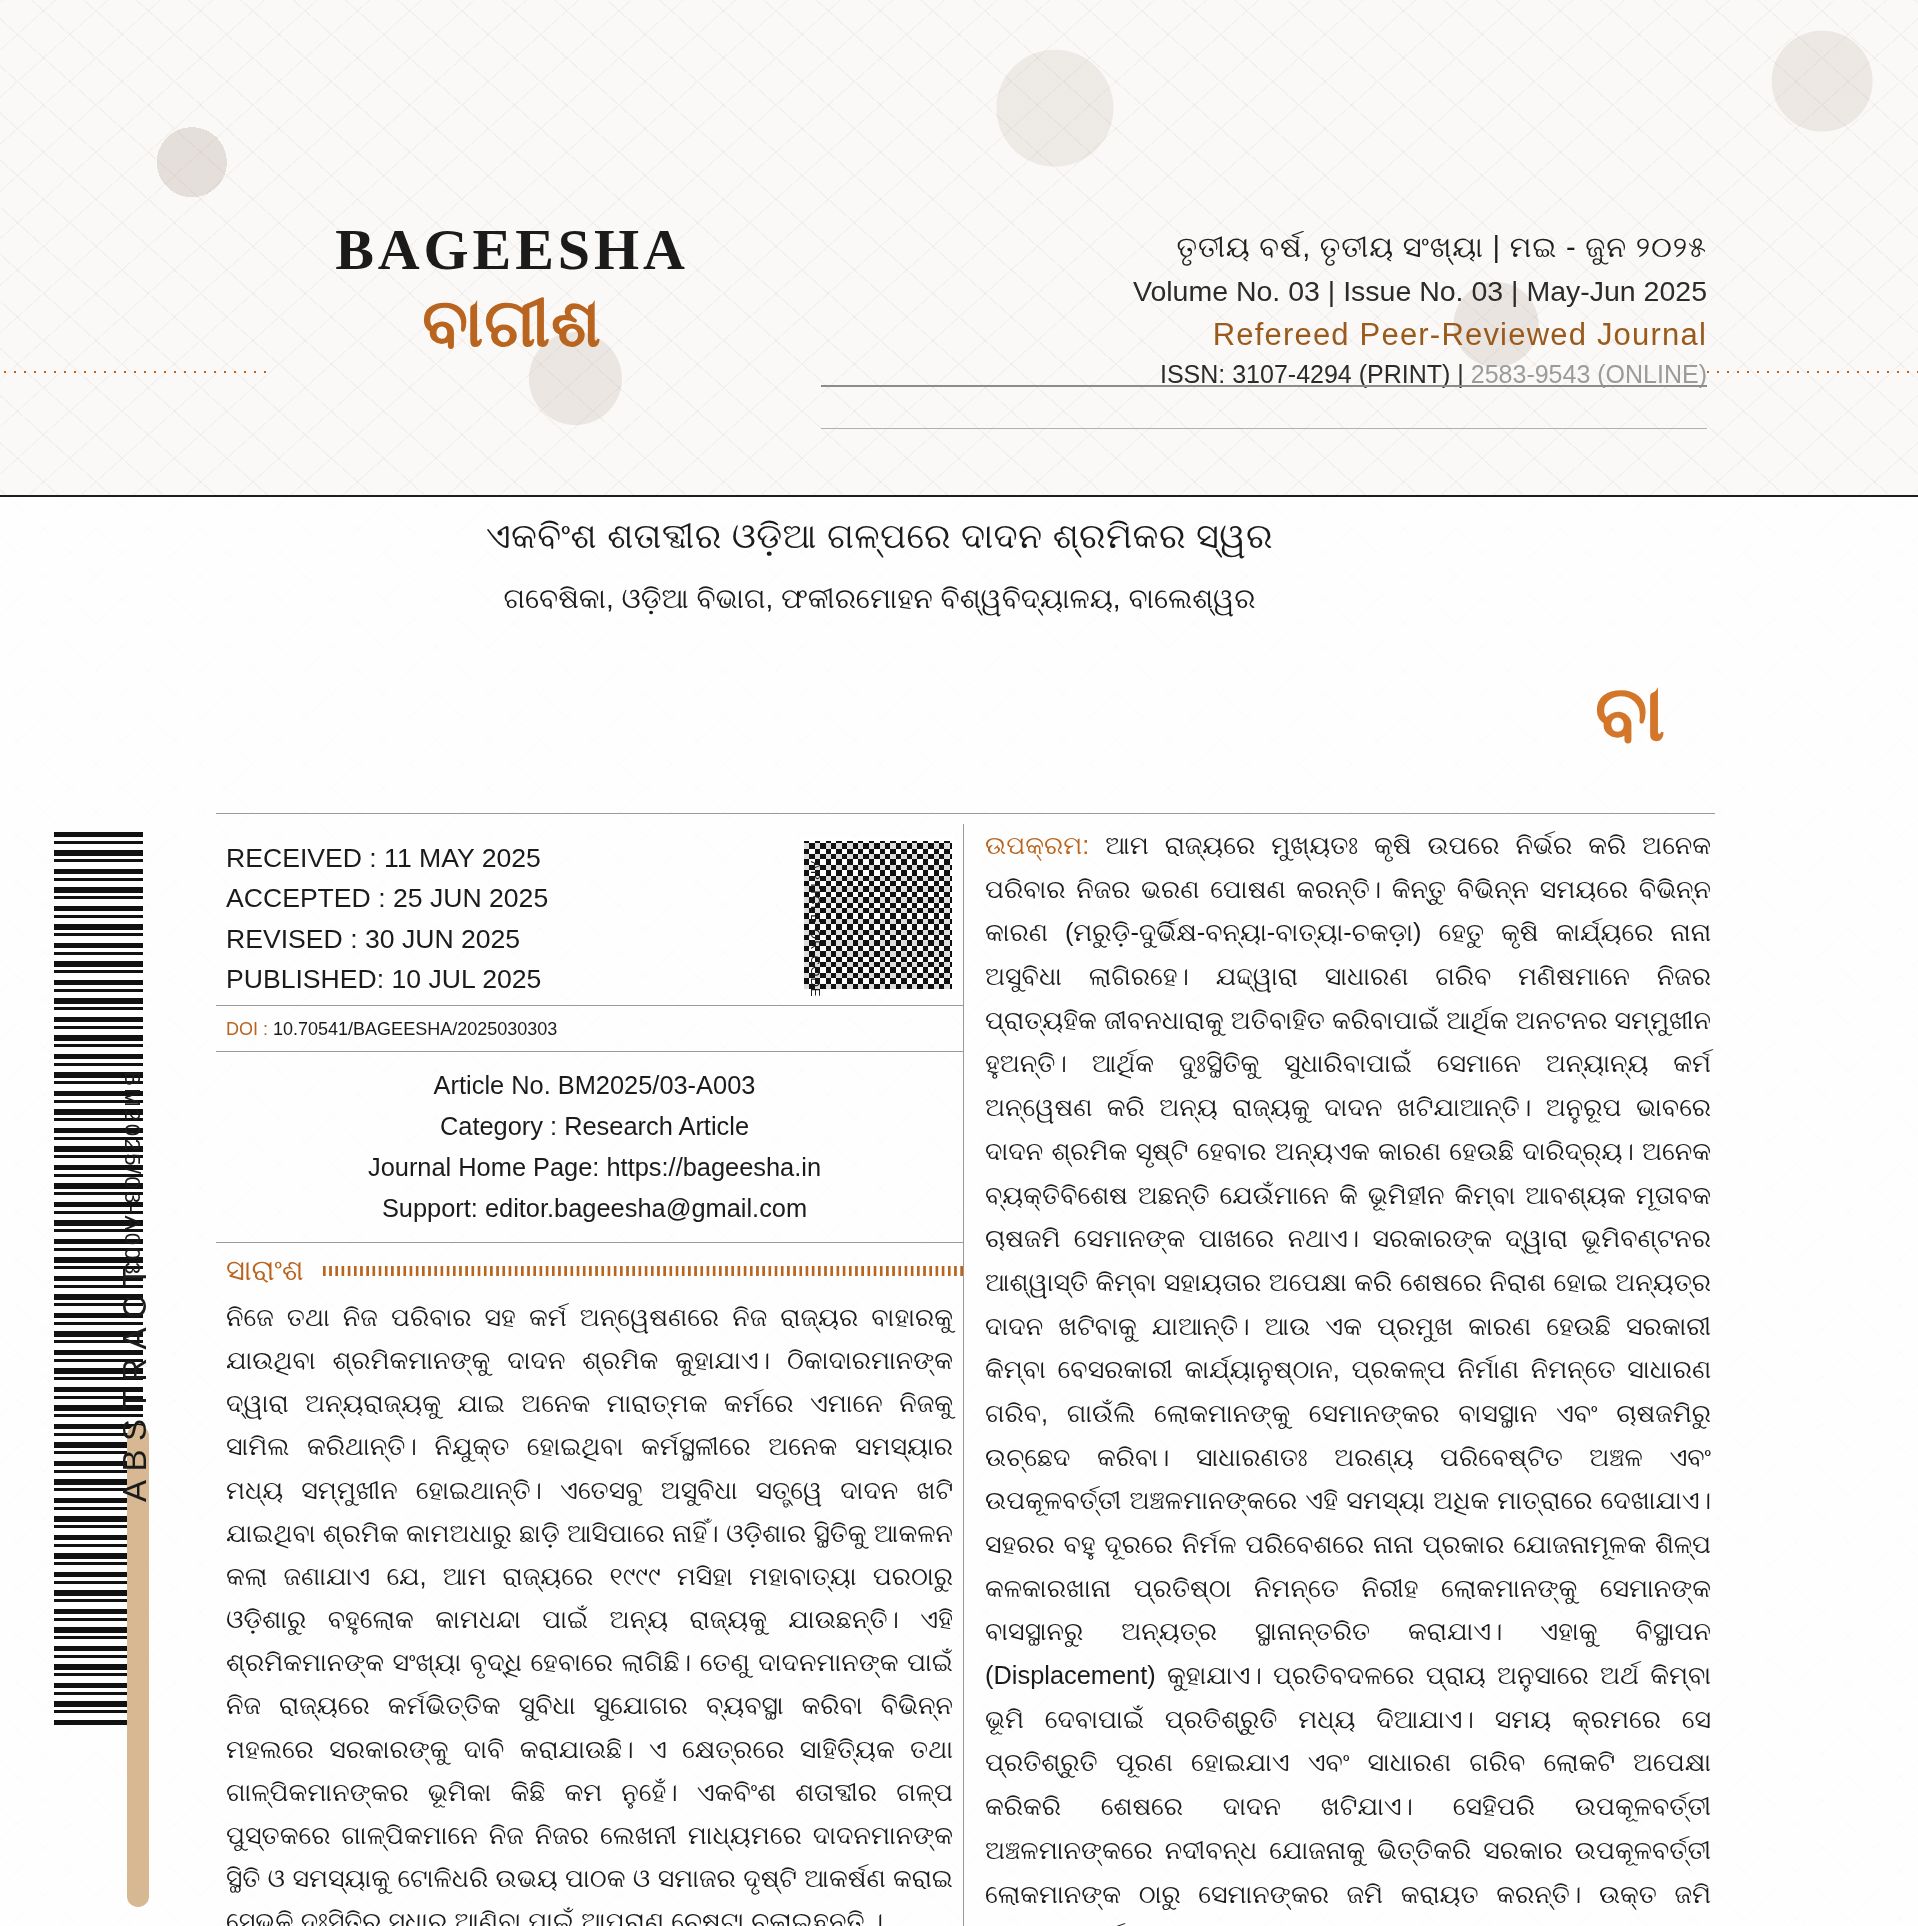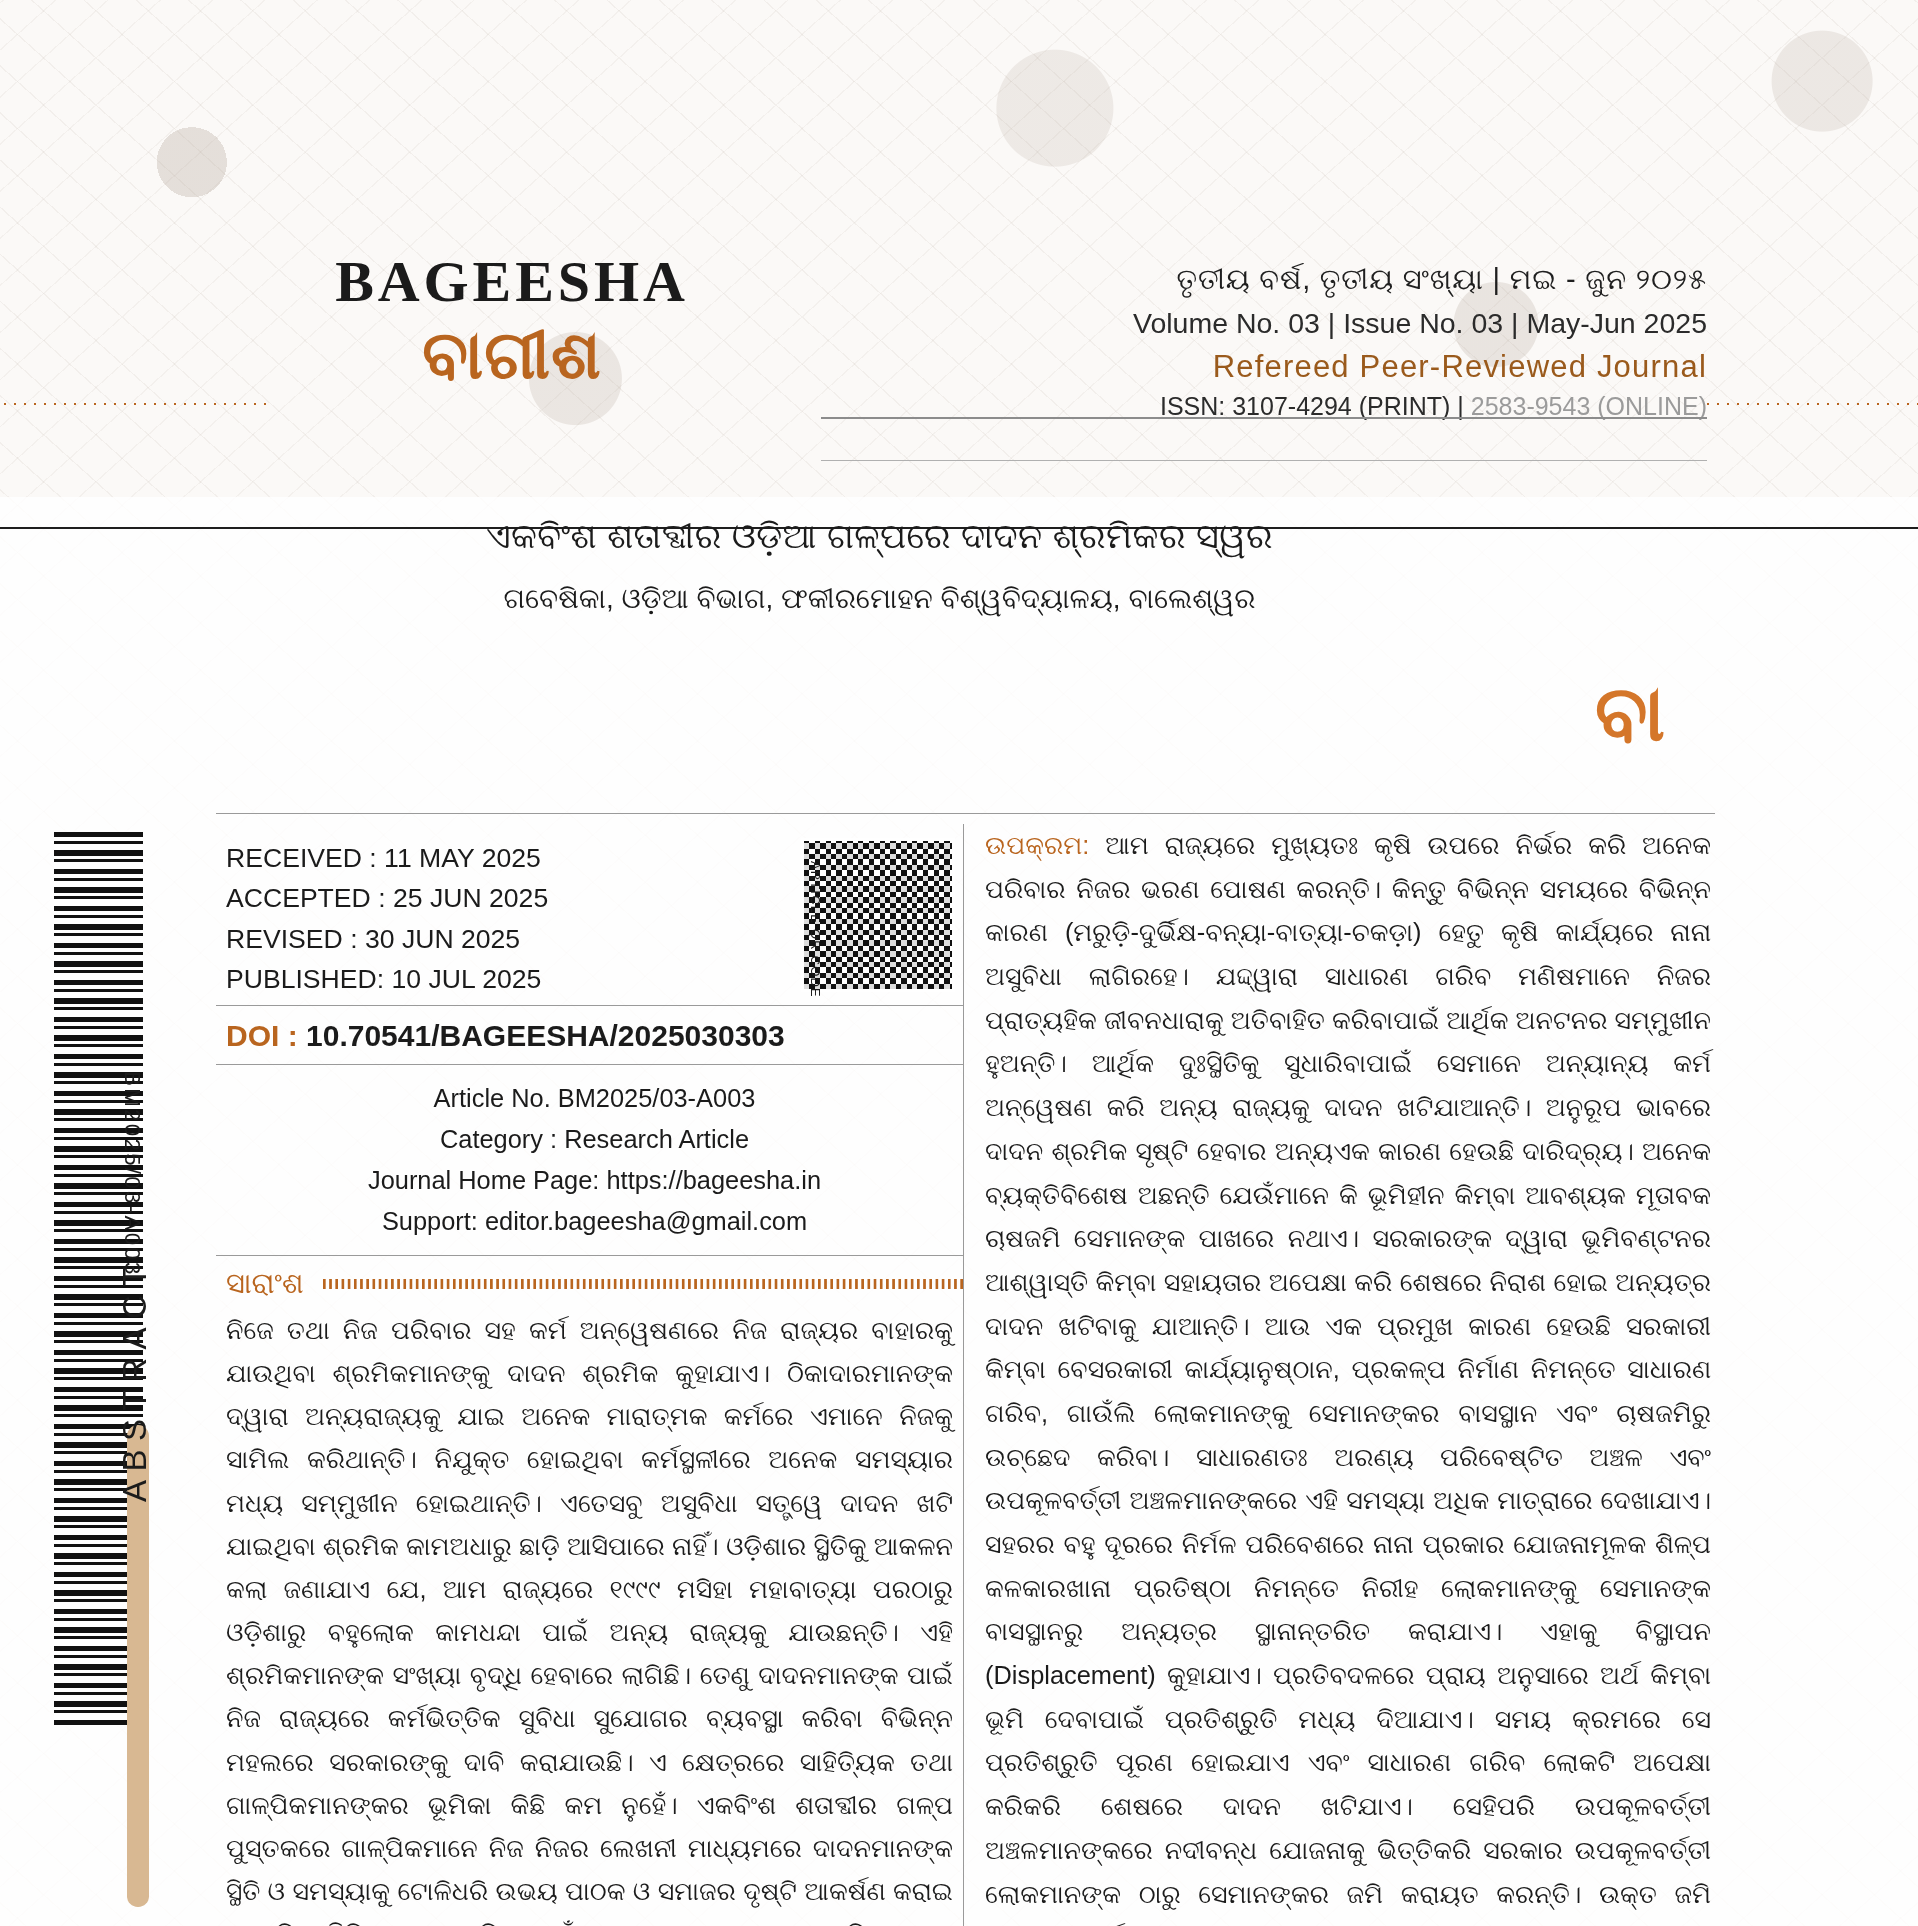--- a/index.html
+++ b/index.html
@@ -28,21 +28,21 @@
       repeating-linear-gradient(42deg, rgba(183,170,158,.13) 0 1.2px, transparent 1.2px 35px),
       repeating-linear-gradient(-42deg, rgba(183,170,158,.11) 0 1.2px, transparent 1.2px 35px);
   }
   .bg-white-panel{
     position:absolute; left:0; top:497px; width:1918px; height:2049px;
     background:rgba(255,255,255,.80);
   }
 
   
   .header{
-    position:absolute; left:0; top:0; width:1918px; height:501px;margin-top:32px;
+    position:absolute; left:0; top:0; width:1918px; height:501px;
   }
   .dotline{
     position:absolute; height:3.9px; width:100%;
     background-image:radial-gradient(circle, #b9651f 0 1.2px, transparent 1.5px);
     background-size:10px 3.9px; background-repeat:repeat-x;
   }
   .dotline.l1{ top:370px; left:0; width:270px; }
   .dotline.l2{ top:370px; left:1703px; width:216px; }
 
   .brand{
@@ -168,21 +168,21 @@
     box-sizing:border-box;
   }
   .qr-wrap{ position:relative; width:162px; }
   .qr-label{
     position:absolute; right:-21.6px; top:23px; width:162px;
     transform:rotate(90deg); transform-origin:left top;
     font-size:13px; letter-spacing:1.2px; color:#1b1b1b;
   }
   .doi-row{
     padding:13px 0 11.6px 10px; border-bottom:1.2px solid #9a9a9a;
-    font-size:30px; color:#1b1b1b;font-weight:bold;
+    font-size:18px; color:#1b1b1b;
   }
   .doi-label{ color:#b9651f; }
   .artinfo{
     padding:12.3px 0 13px 10px; border-bottom:1.2px solid #9a9a9a;
     font-size:25.4px; line-height:1.62; color:#1b1b1b;text-align:center;
   }
   .sec-head{
     padding:10.8px 0 3.9px 10px;
     font-size:29px; color:#b9651f; display:flex; align-items:center; gap:19px;
   }

